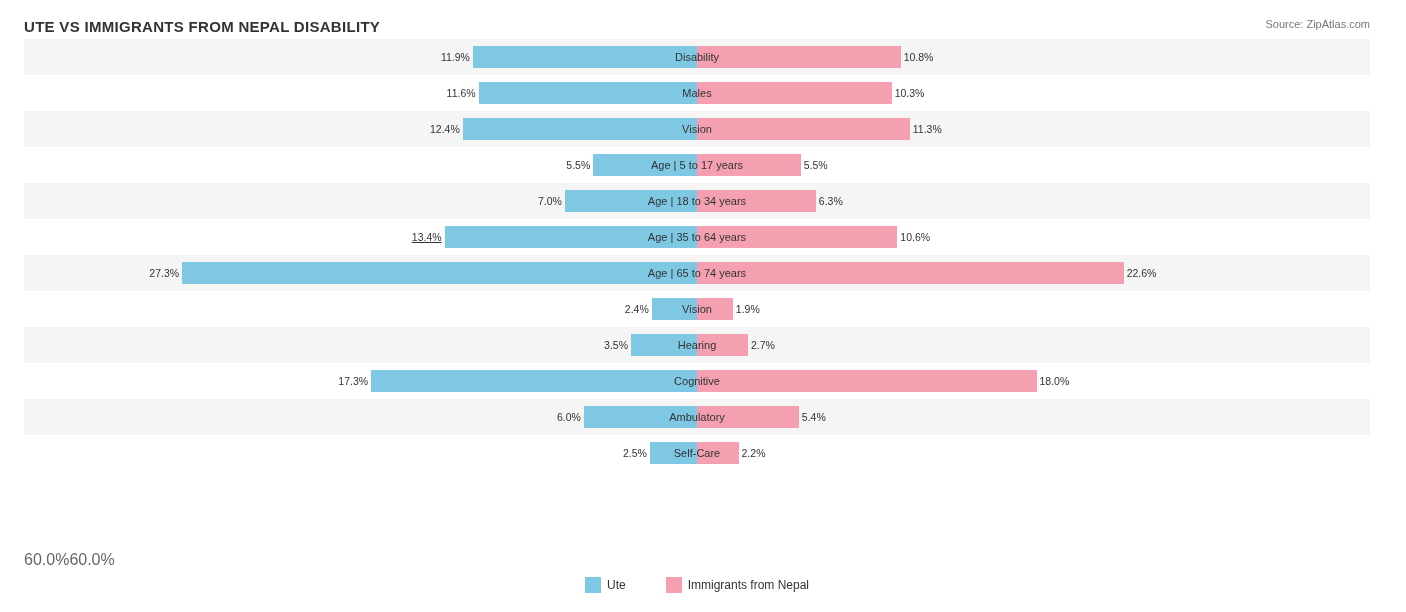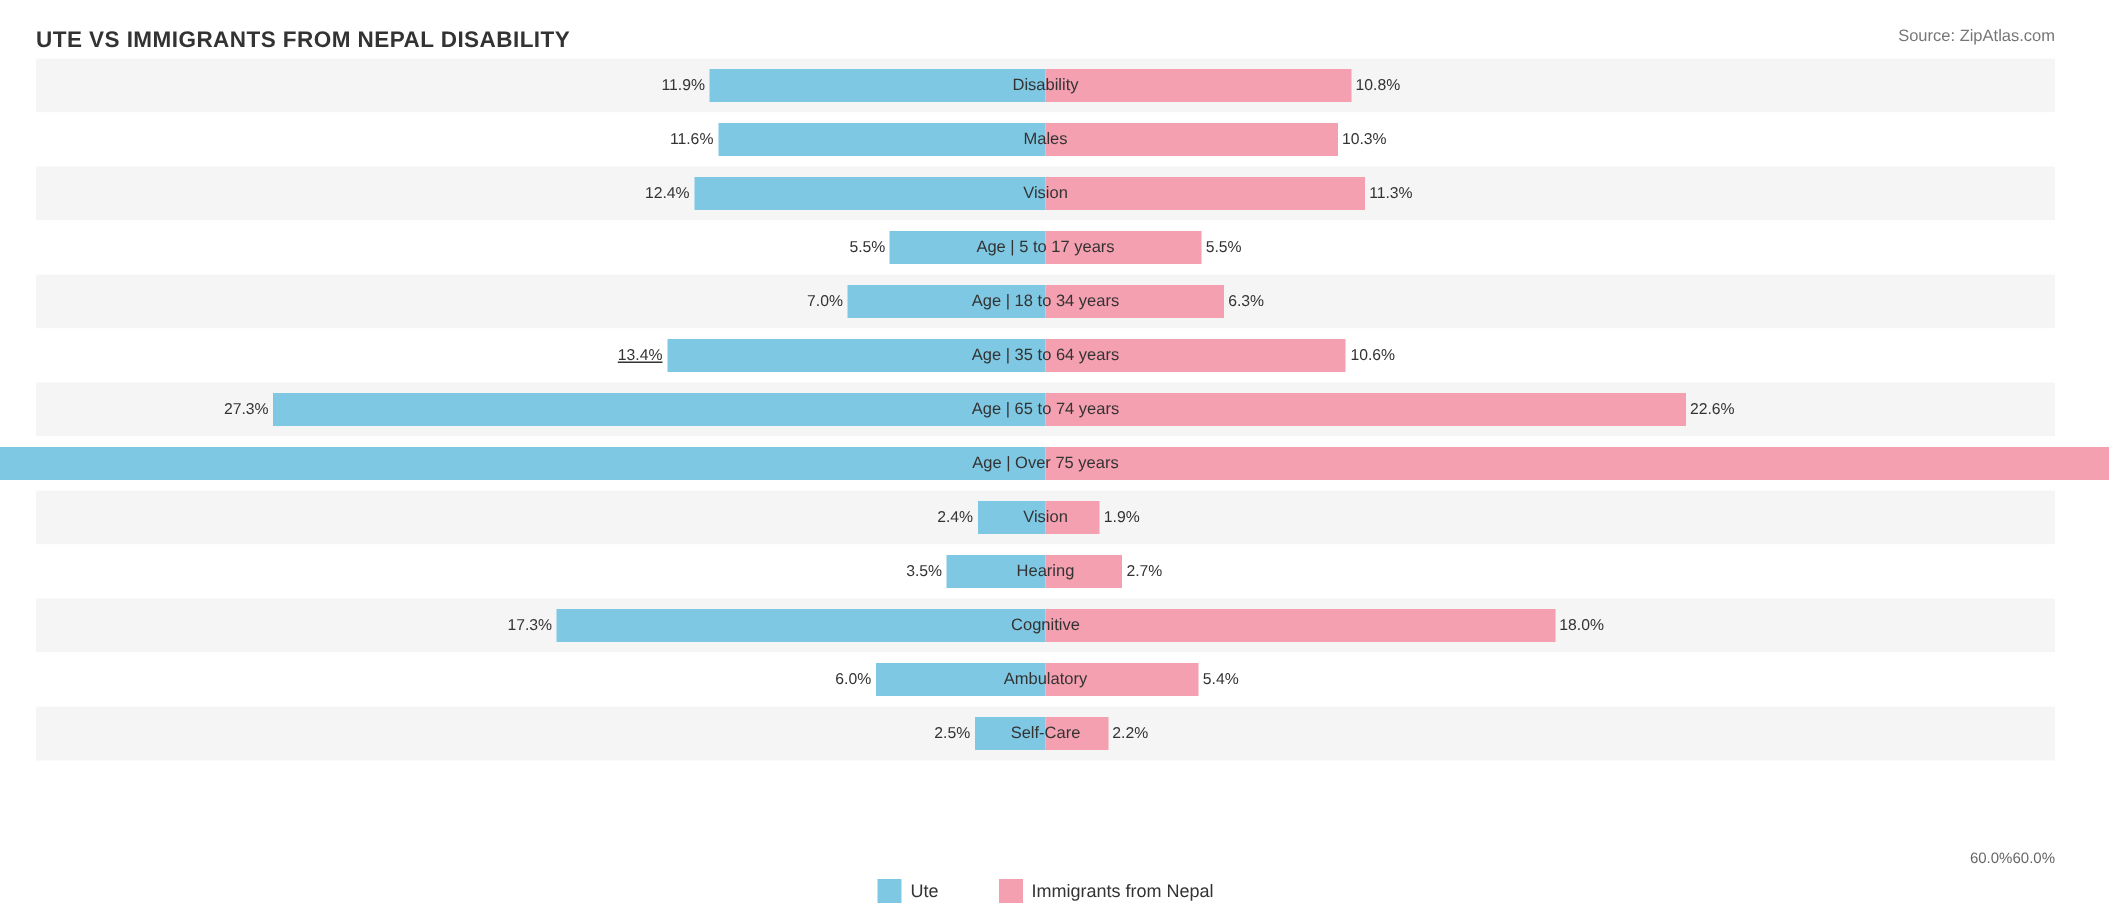--- a/index.html
+++ b/index.html
@@ -119,25 +119,24 @@
       display: flex;
       align-items: center;
       gap: 6px;
     }
     .legend-color {
       width: 16px;
       height: 16px;
     }
     .x-axis {
       display: flex;
-      justify-content: flex-end;
-      font-size: 10px;
+      justify-content: flex-start;
+      font-size: 16px;
       color: #666;
       padding: 2px 0;
-      margin-top: 16px;
     }
   </style>
 </head>
 <body>
 
 <div class="chart-container">
   <div class="title">UTE VS IMMIGRANTS FROM NEPAL DISABILITY</div>
   <div class="source">Source: ZipAtlas.com</div>
 
   <div class="chart-area" id="chart-area">
@@ -200,28 +199,20 @@
       <div class="bar-section">
         <div class="bar-left" style="width:514.9083333333333px;"></div>
         <div class="bar-right" style="width:426.6383333333334px;"></div>
         <span class="label">Age | 65 to 74 years</span>
         <span class="val-left" style="margin-right:517.9083333333333px;">27.3%</span>
         <span class="val-right" style="margin-left:429.6383333333334px;">22.6%</span>
       </div>
     </div>
       <div class="row">
       <div class="bar-section">
-        <div class="bar-left" style="width:992.4716666666667px;"></div>
-        <div class="bar-right" style="width:879.3050000000001px;"></div>
-        <span class="label">Age | Over 75 years</span>
-
-      </div>
-    </div>
-      <div class="row">
-      <div class="bar-section">
         <div class="bar-left" style="width:45.266666666666666px;"></div>
         <div class="bar-right" style="width:35.87383333333333px;"></div>
         <span class="label">Vision</span>
         <span class="val-left" style="margin-right:48.266666666666666px;">2.4%</span>
         <span class="val-right" style="margin-left:38.87383333333333px;">1.9%</span>
       </div>
     </div>
       <div class="row">
       <div class="bar-section">
         <div class="bar-left" style="width:65.97616666666667px;"></div>

